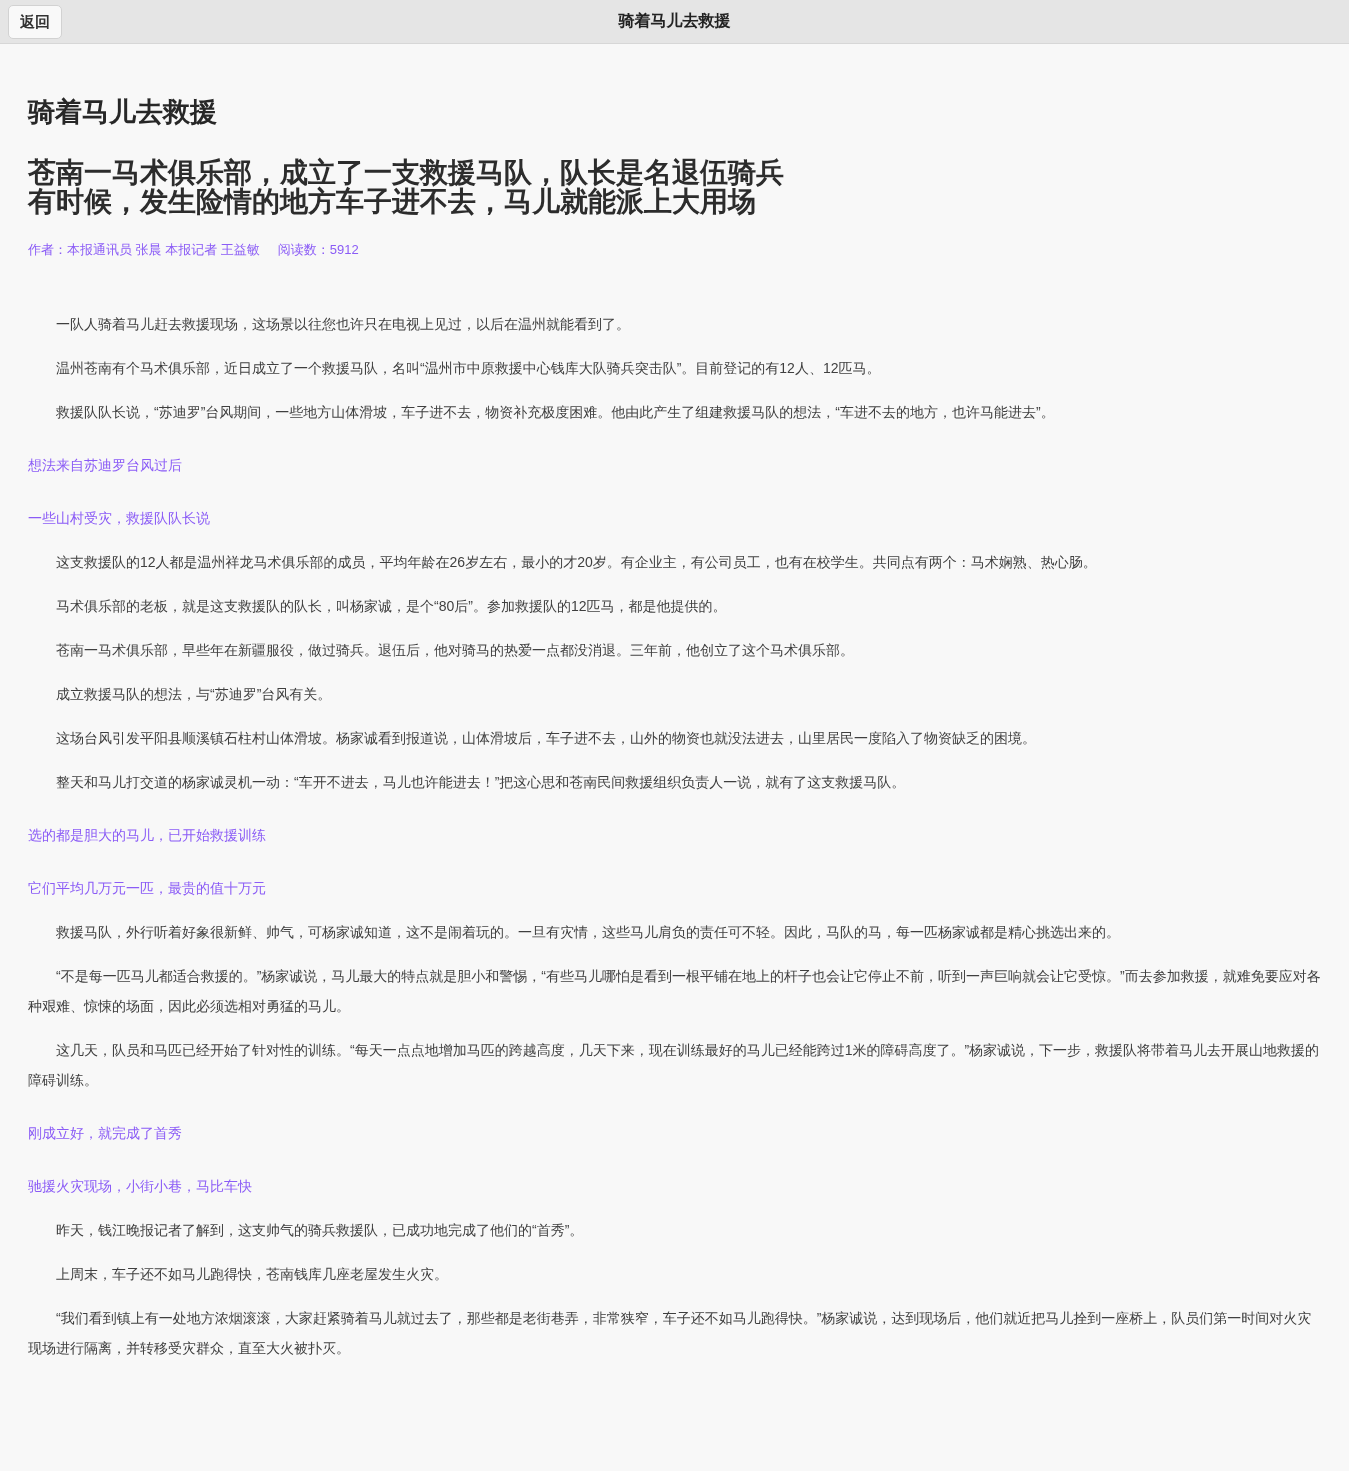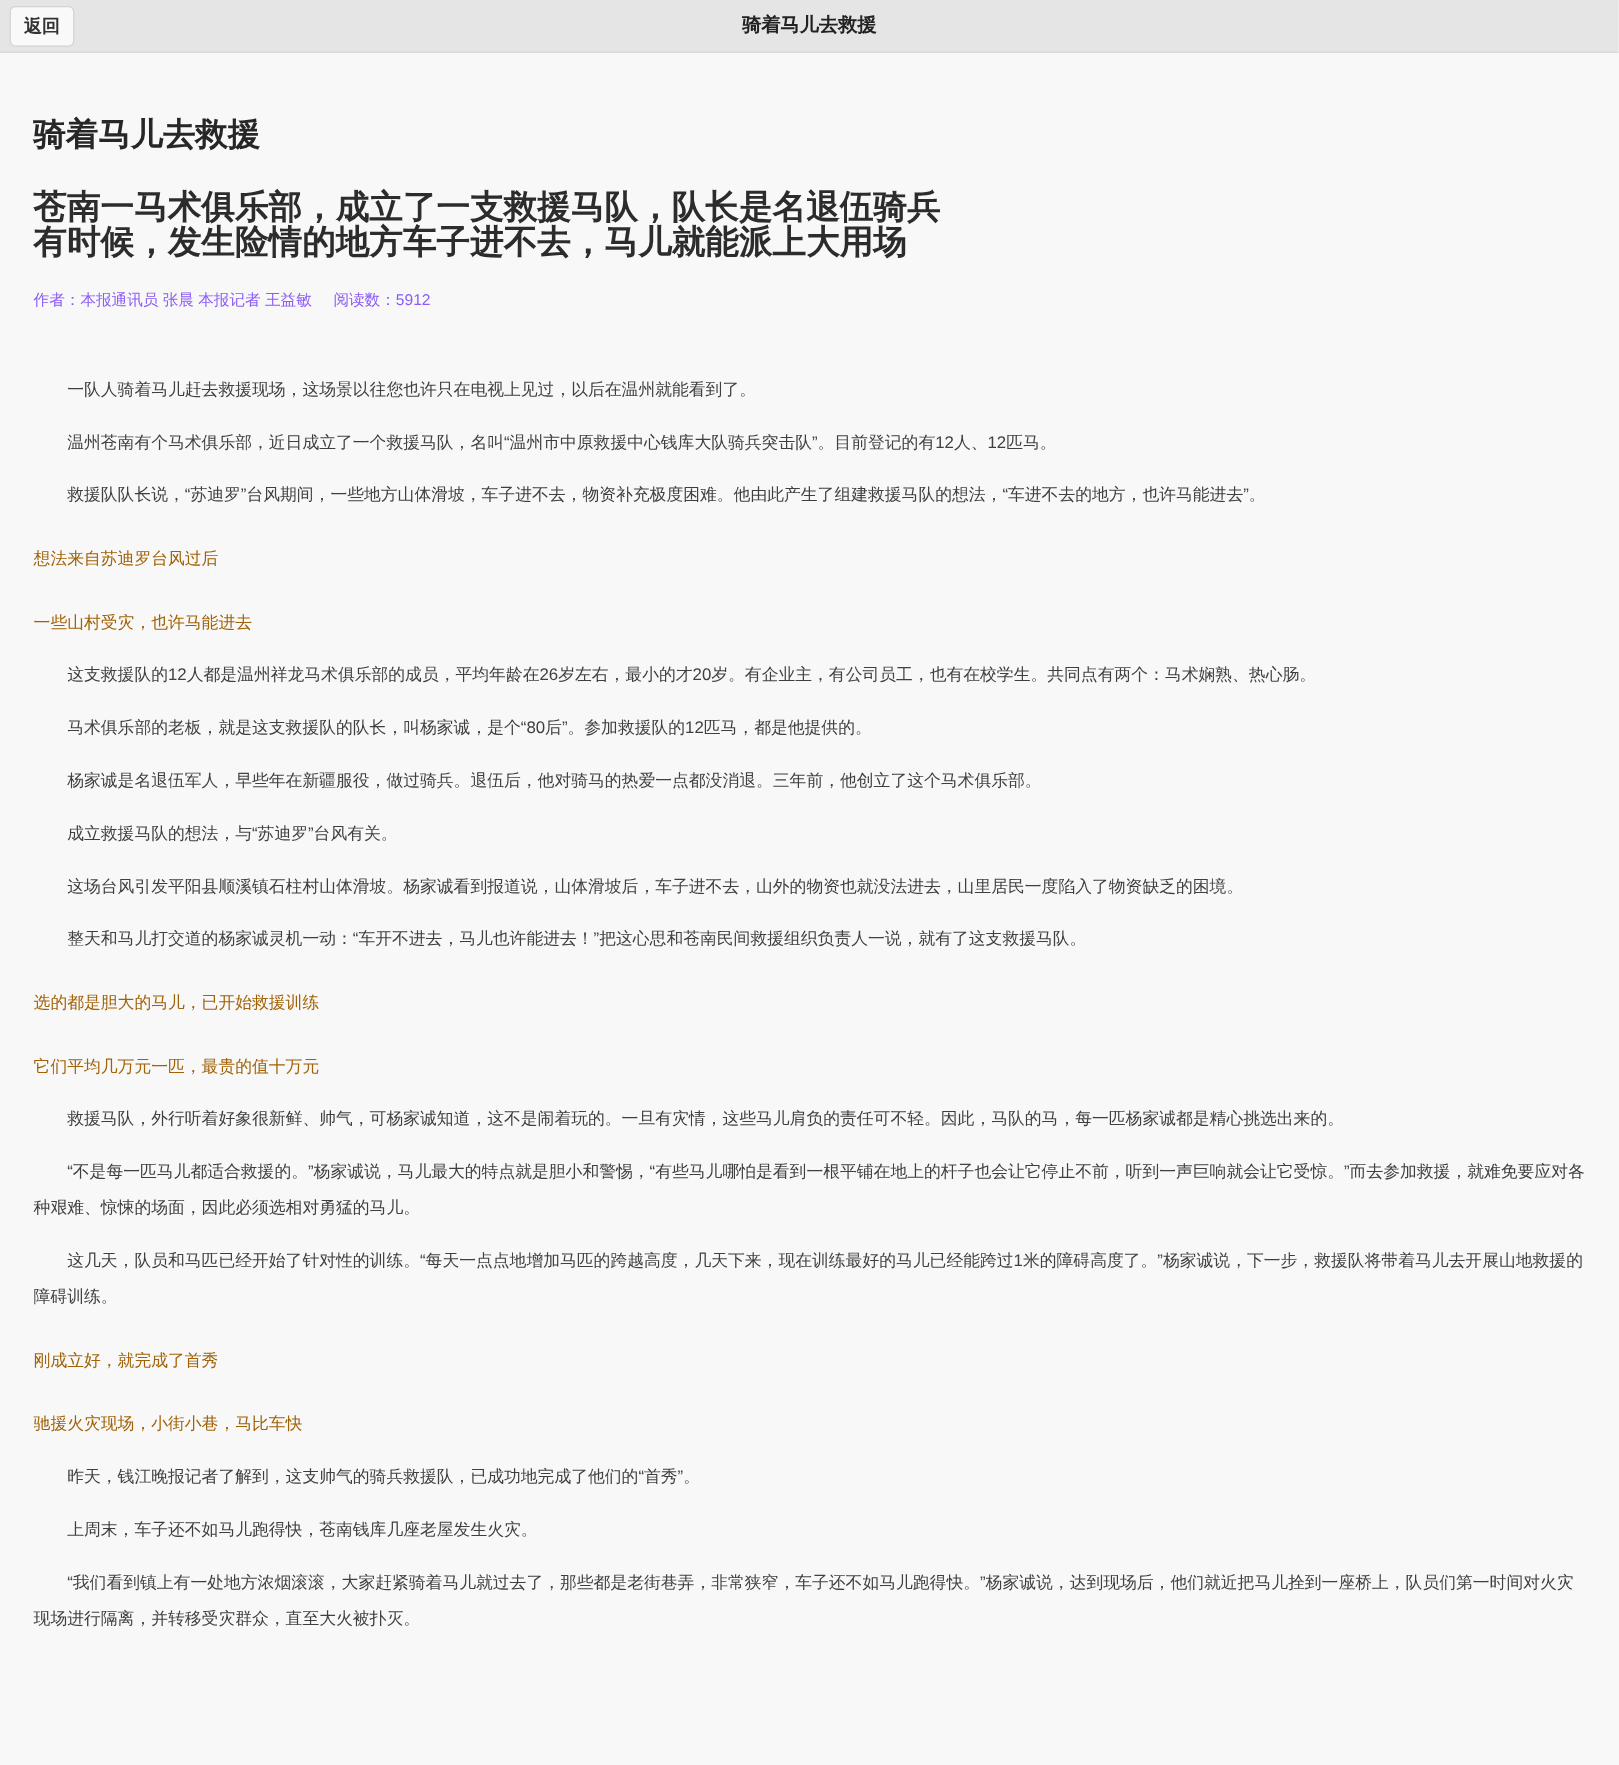--- a/index.html
+++ b/index.html
@@ -78,21 +78,21 @@
     color: #3f3f3f;
   }
   .para {
     text-indent: 2em;
     margin: 0 0 14px 0;
   }
   .section-heading {
     text-indent: 0;
     margin: 23px 0 14px 0;
     font-weight: normal;
-    color: #a16207;
+    color: #8b5cf6;
   }
 </style>
 </head>
 <body>
 
 <div class="header-bar">
   <button class="back-button">返回</button>
   <div class="header-title">骑着马儿去救援</div>
 </div>
 
@@ -106,24 +106,24 @@
 
   <div class="article-meta">
     <span>作者：</span><span>本报通讯员 张晨 本报记者 王益敏</span><span class="meta-gap"></span><span>阅读数：</span><span>5912</span>
   </div>
 
   <div class="article-body">
       <div class="para">一队人骑着马儿赶去救援现场，这场景以往您也许只在电视上见过，以后在温州就能看到了。</div>
       <div class="para">温州苍南有个马术俱乐部，近日成立了一个救援马队，名叫“温州市中原救援中心钱库大队骑兵突击队”。目前登记的有12人、12匹马。</div>
       <div class="para">救援队队长说，“苏迪罗”台风期间，一些地方山体滑坡，车子进不去，物资补充极度困难。他由此产生了组建救援马队的想法，“车进不去的地方，也许马能进去”。</div>
       <div class="section-heading">想法来自苏迪罗台风过后</div>
-      <div class="section-heading">一些山村受灾，也许马能进去</div>
+      <div class="section-heading">一些山村受灾，救援队队长说</div>
       <div class="para">这支救援队的12人都是温州祥龙马术俱乐部的成员，平均年龄在26岁左右，最小的才20岁。有企业主，有公司员工，也有在校学生。共同点有两个：马术娴熟、热心肠。</div>
       <div class="para">马术俱乐部的老板，就是这支救援队的队长，叫杨家诚，是个“80后”。参加救援队的12匹马，都是他提供的。</div>
-      <div class="para">杨家诚是名退伍军人，早些年在新疆服役，做过骑兵。退伍后，他对骑马的热爱一点都没消退。三年前，他创立了这个马术俱乐部。</div>
+      <div class="para">苍南一马术俱乐部，早些年在新疆服役，做过骑兵。退伍后，他对骑马的热爱一点都没消退。三年前，他创立了这个马术俱乐部。</div>
       <div class="para">成立救援马队的想法，与“苏迪罗”台风有关。</div>
       <div class="para">这场台风引发平阳县顺溪镇石柱村山体滑坡。杨家诚看到报道说，山体滑坡后，车子进不去，山外的物资也就没法进去，山里居民一度陷入了物资缺乏的困境。</div>
       <div class="para">整天和马儿打交道的杨家诚灵机一动：“车开不进去，马儿也许能进去！”把这心思和苍南民间救援组织负责人一说，就有了这支救援马队。</div>
       <div class="section-heading">选的都是胆大的马儿，已开始救援训练</div>
       <div class="section-heading">它们平均几万元一匹，最贵的值十万元</div>
       <div class="para">救援马队，外行听着好象很新鲜、帅气，可杨家诚知道，这不是闹着玩的。一旦有灾情，这些马儿肩负的责任可不轻。因此，马队的马，每一匹杨家诚都是精心挑选出来的。</div>
       <div class="para">“不是每一匹马儿都适合救援的。”杨家诚说，马儿最大的特点就是胆小和警惕，“有些马儿哪怕是看到一根平铺在地上的杆子也会让它停止不前，听到一声巨响就会让它受惊。”而去参加救援，就难免要应对各种艰难、惊悚的场面，因此必须选相对勇猛的马儿。</div>
       <div class="para">这几天，队员和马匹已经开始了针对性的训练。“每天一点点地增加马匹的跨越高度，几天下来，现在训练最好的马儿已经能跨过1米的障碍高度了。”杨家诚说，下一步，救援队将带着马儿去开展山地救援的障碍训练。</div>
       <div class="section-heading">刚成立好，就完成了首秀</div>
       <div class="section-heading">驰援火灾现场，小街小巷，马比车快</div>

